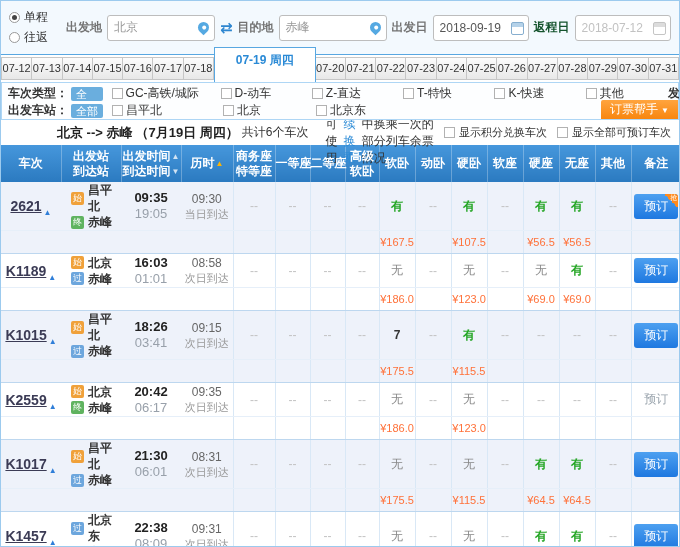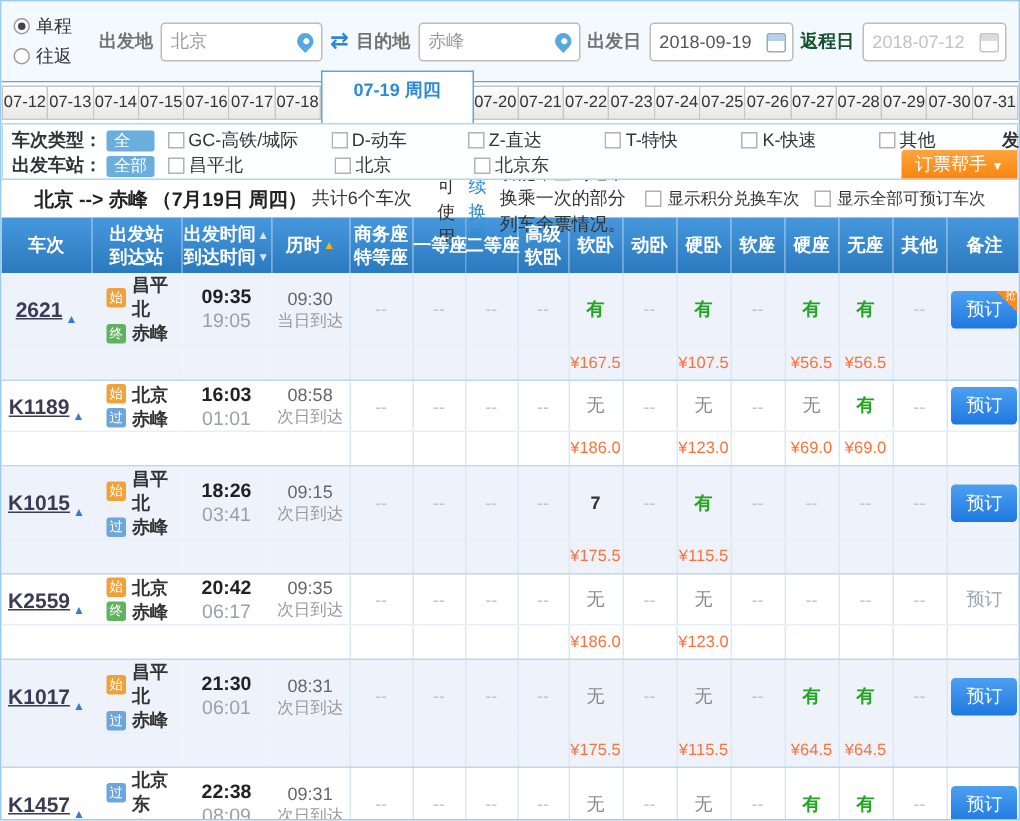--- a/index.html
+++ b/index.html
@@ -39,21 +39,21 @@
 .f-opts{display:flex;align-items:center;}
 .f-label{font-weight:bold;color:#333;white-space:nowrap;}
 .f-all{background:#6aaede;color:#fff;border-radius:2px;padding:0 5px;font-size:11px;height:14px;line-height:14px;margin-left:3px;cursor:pointer;}
 .f-opt{display:flex;align-items:center;gap:3px;margin-left:9px;cursor:pointer;font-size:12px;color:#333;width:84px;white-space:nowrap;overflow:hidden;}
 .f-opt:first-of-type{width:102px;}
 .time-group{margin-left:auto;margin-right:30px;display:flex;align-items:center;gap:3px;}
 .helper-btn{position:absolute;right:0;bottom:0;background:linear-gradient(#ffa43e,#f8860f);color:#fff;font-size:12px;height:19px;line-height:19px;padding:0 9px;cursor:pointer;border-radius:2px 0 0 0;white-space:nowrap;}
 .helper-btn .arr{font-size:8px;margin-left:3px;}
 
 
-.summary{display:flex;align-items:center;padding:0 22px;font-size:12px;color:#333;gap:3px;background:#fff;height:25px;}
+.summary{display:flex;align-items:center;padding:0 8px;font-size:12px;color:#333;gap:3px;background:#fff;height:25px;margin-left:48px;}
 .route{font-weight:bold;font-size:13px;color:#222;white-space:nowrap;}
 .sum-count{margin-right:14px;white-space:nowrap;}
 .link{color:#2a8ad6;cursor:pointer;}
 .sum-checks{margin-left:auto;display:flex;gap:10px;}
 
 
 table{width:680px;border-collapse:collapse;table-layout:fixed;}
 thead th{background:linear-gradient(#4697dc,#2b7ac0);color:#fff;font-size:12px;font-weight:bold;height:37px;border-right:1px solid rgba(255,255,255,.28);vertical-align:middle;padding:0;}
 thead th:last-child{border-right:none;}
 .h-line{line-height:15px;text-align:center;white-space:nowrap;}

